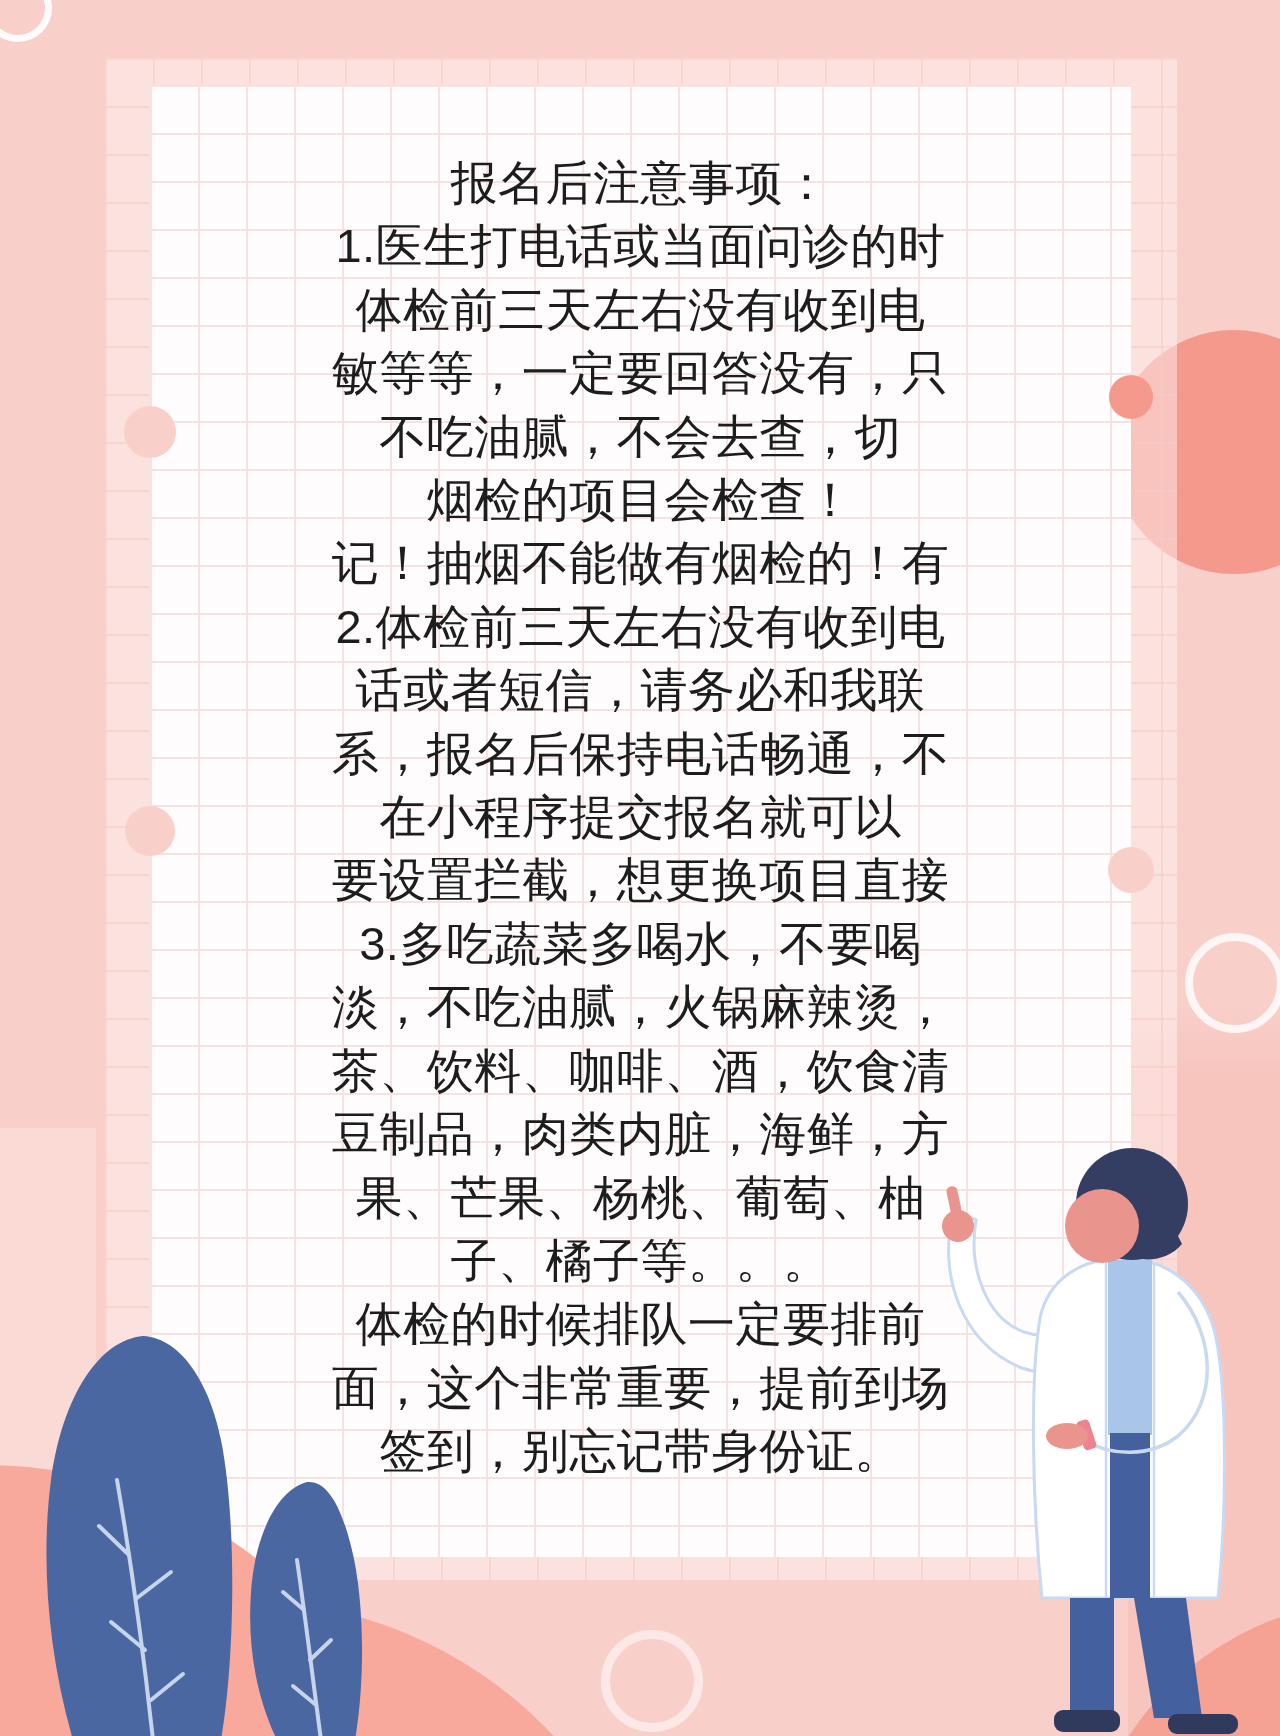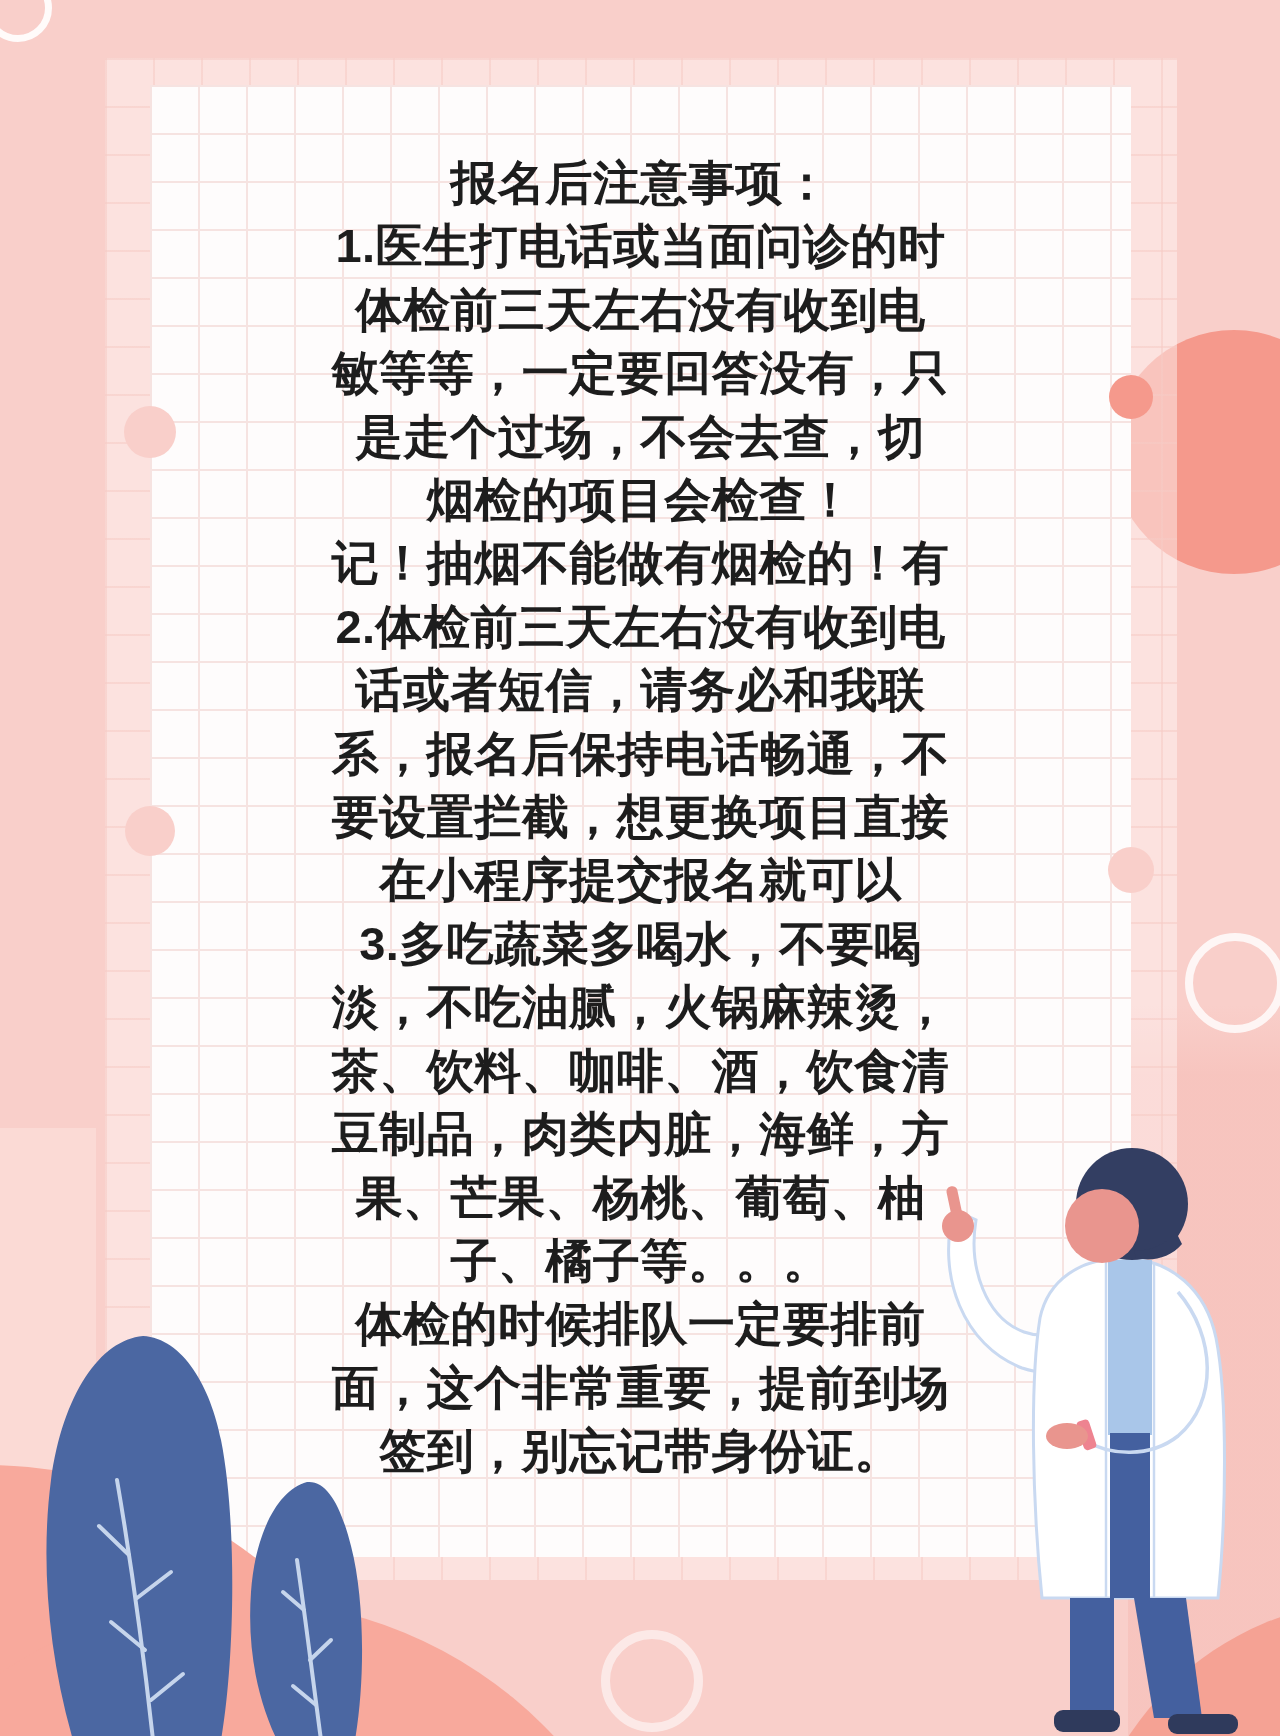--- a/index.html
+++ b/index.html
@@ -38,21 +38,21 @@
     background-color:#fefcfc;
     background-image:
       repeating-linear-gradient(to right, #f6e3e1 0 2px, transparent 2px 48px),
       repeating-linear-gradient(to bottom, #f6e3e1 0 2px, transparent 2px 48px);
     box-sizing:border-box;
   }
   .note-text{
     left:150px;top:85px;width:981px;height:1472px;
     padding-top:66px;box-sizing:border-box;
     text-align:center;color:#1d1d1d;
-    font-size:47px;line-height:63.4px;font-weight:700;
+    font-size:47px;line-height:63.4px;font-weight:400;
     letter-spacing:0.5px;
     z-index:6;
   }
   .note-line{white-space:nowrap;}
   
   .notch{border-radius:50%;z-index:7;}
   .notch-left-1{left:124px;top:406px;width:52px;height:52px;background:#f9cfca;}
   .notch-left-2{left:125px;top:806px;width:50px;height:50px;background:#f9cfca;}
   .notch-right-1{left:1109px;top:375px;width:44px;height:44px;background:#f5998c;}
   .notch-right-2{left:1108px;top:847px;width:46px;height:46px;background:#f9cfca;}
@@ -94,28 +94,28 @@
   <div class="abs notch notch-left-1"></div>
   <div class="abs notch notch-left-2"></div>
   <div class="abs notch notch-right-1"></div>
   <div class="abs notch notch-right-2"></div>
 
   <div class="abs note-text">
     <div class="note-line">报名后注意事项：</div>
     <div class="note-line">1.医生打电话或当面问诊的时</div>
     <div class="note-line">体检前三天左右没有收到电</div>
     <div class="note-line">敏等等，一定要回答没有，只</div>
-    <div class="note-line">是走个过场，不会去查，切</div>
+    <div class="note-line">不吃油腻，不会去查，切</div>
     <div class="note-line">烟检的项目会检查！</div>
     <div class="note-line">记！抽烟不能做有烟检的！有</div>
     <div class="note-line">2.体检前三天左右没有收到电</div>
     <div class="note-line">话或者短信，请务必和我联</div>
     <div class="note-line">系，报名后保持电话畅通，不</div>
+    <div class="note-line">在小程序提交报名就可以</div>
     <div class="note-line">要设置拦截，想更换项目直接</div>
-    <div class="note-line">在小程序提交报名就可以</div>
     <div class="note-line">3.多吃蔬菜多喝水，不要喝</div>
     <div class="note-line">淡，不吃油腻，火锅麻辣烫，</div>
     <div class="note-line">茶、饮料、咖啡、酒，饮食清</div>
     <div class="note-line">豆制品，肉类内脏，海鲜，方</div>
     <div class="note-line">果、芒果、杨桃、葡萄、柚</div>
     <div class="note-line">子、橘子等。。。</div>
     <div class="note-line">体检的时候排队一定要排前</div>
     <div class="note-line">面，这个非常重要，提前到场</div>
     <div class="note-line">签到，别忘记带身份证。</div>
   </div>

